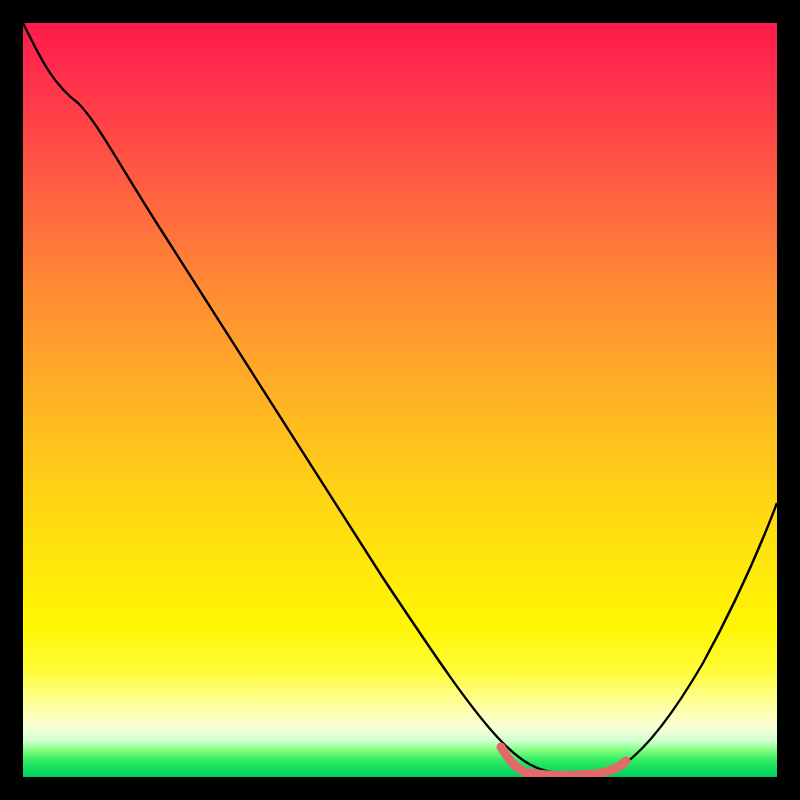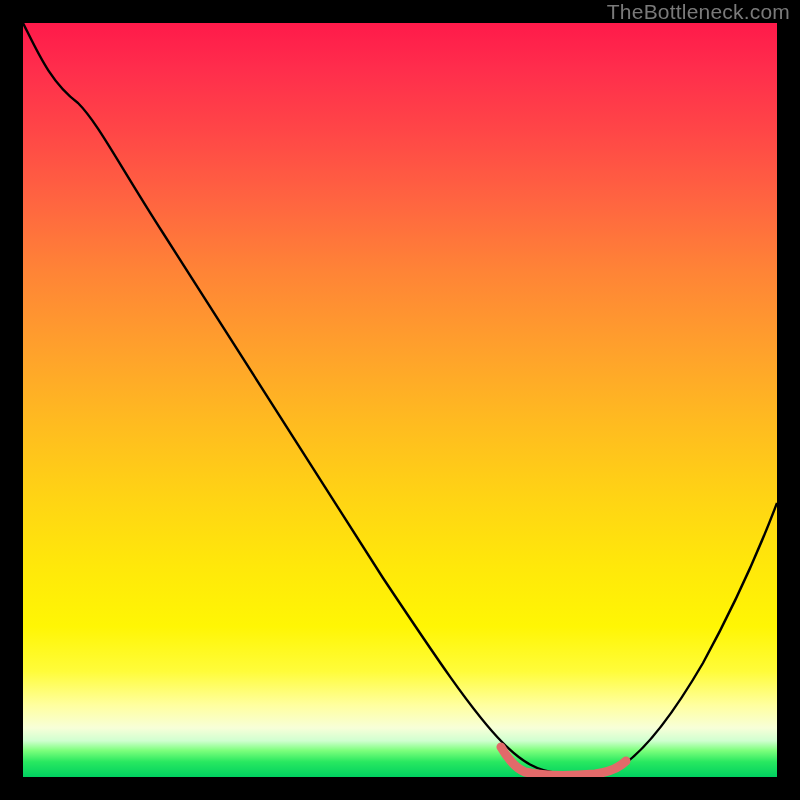--- a/index.html
+++ b/index.html
@@ -80,14 +80,13 @@
                C 620 728, 645 700, 680 640
                C 710 585, 735 530, 754 480" fill="none" stroke="#000000" stroke-width="2.4"></path>
 
       <path d="M 478 724
                C 485 736, 492 745, 502 749
                C 520 753, 548 753, 572 751
                C 586 749, 596 745, 603 738" fill="none" stroke="#e26a6a" stroke-width="9" stroke-linecap="round" stroke-linejoin="round"></path>
     </svg>
   </div>
 
-  <div class="watermark">TheBottleneck.com</div>
 </div>
 
 </body></html>

